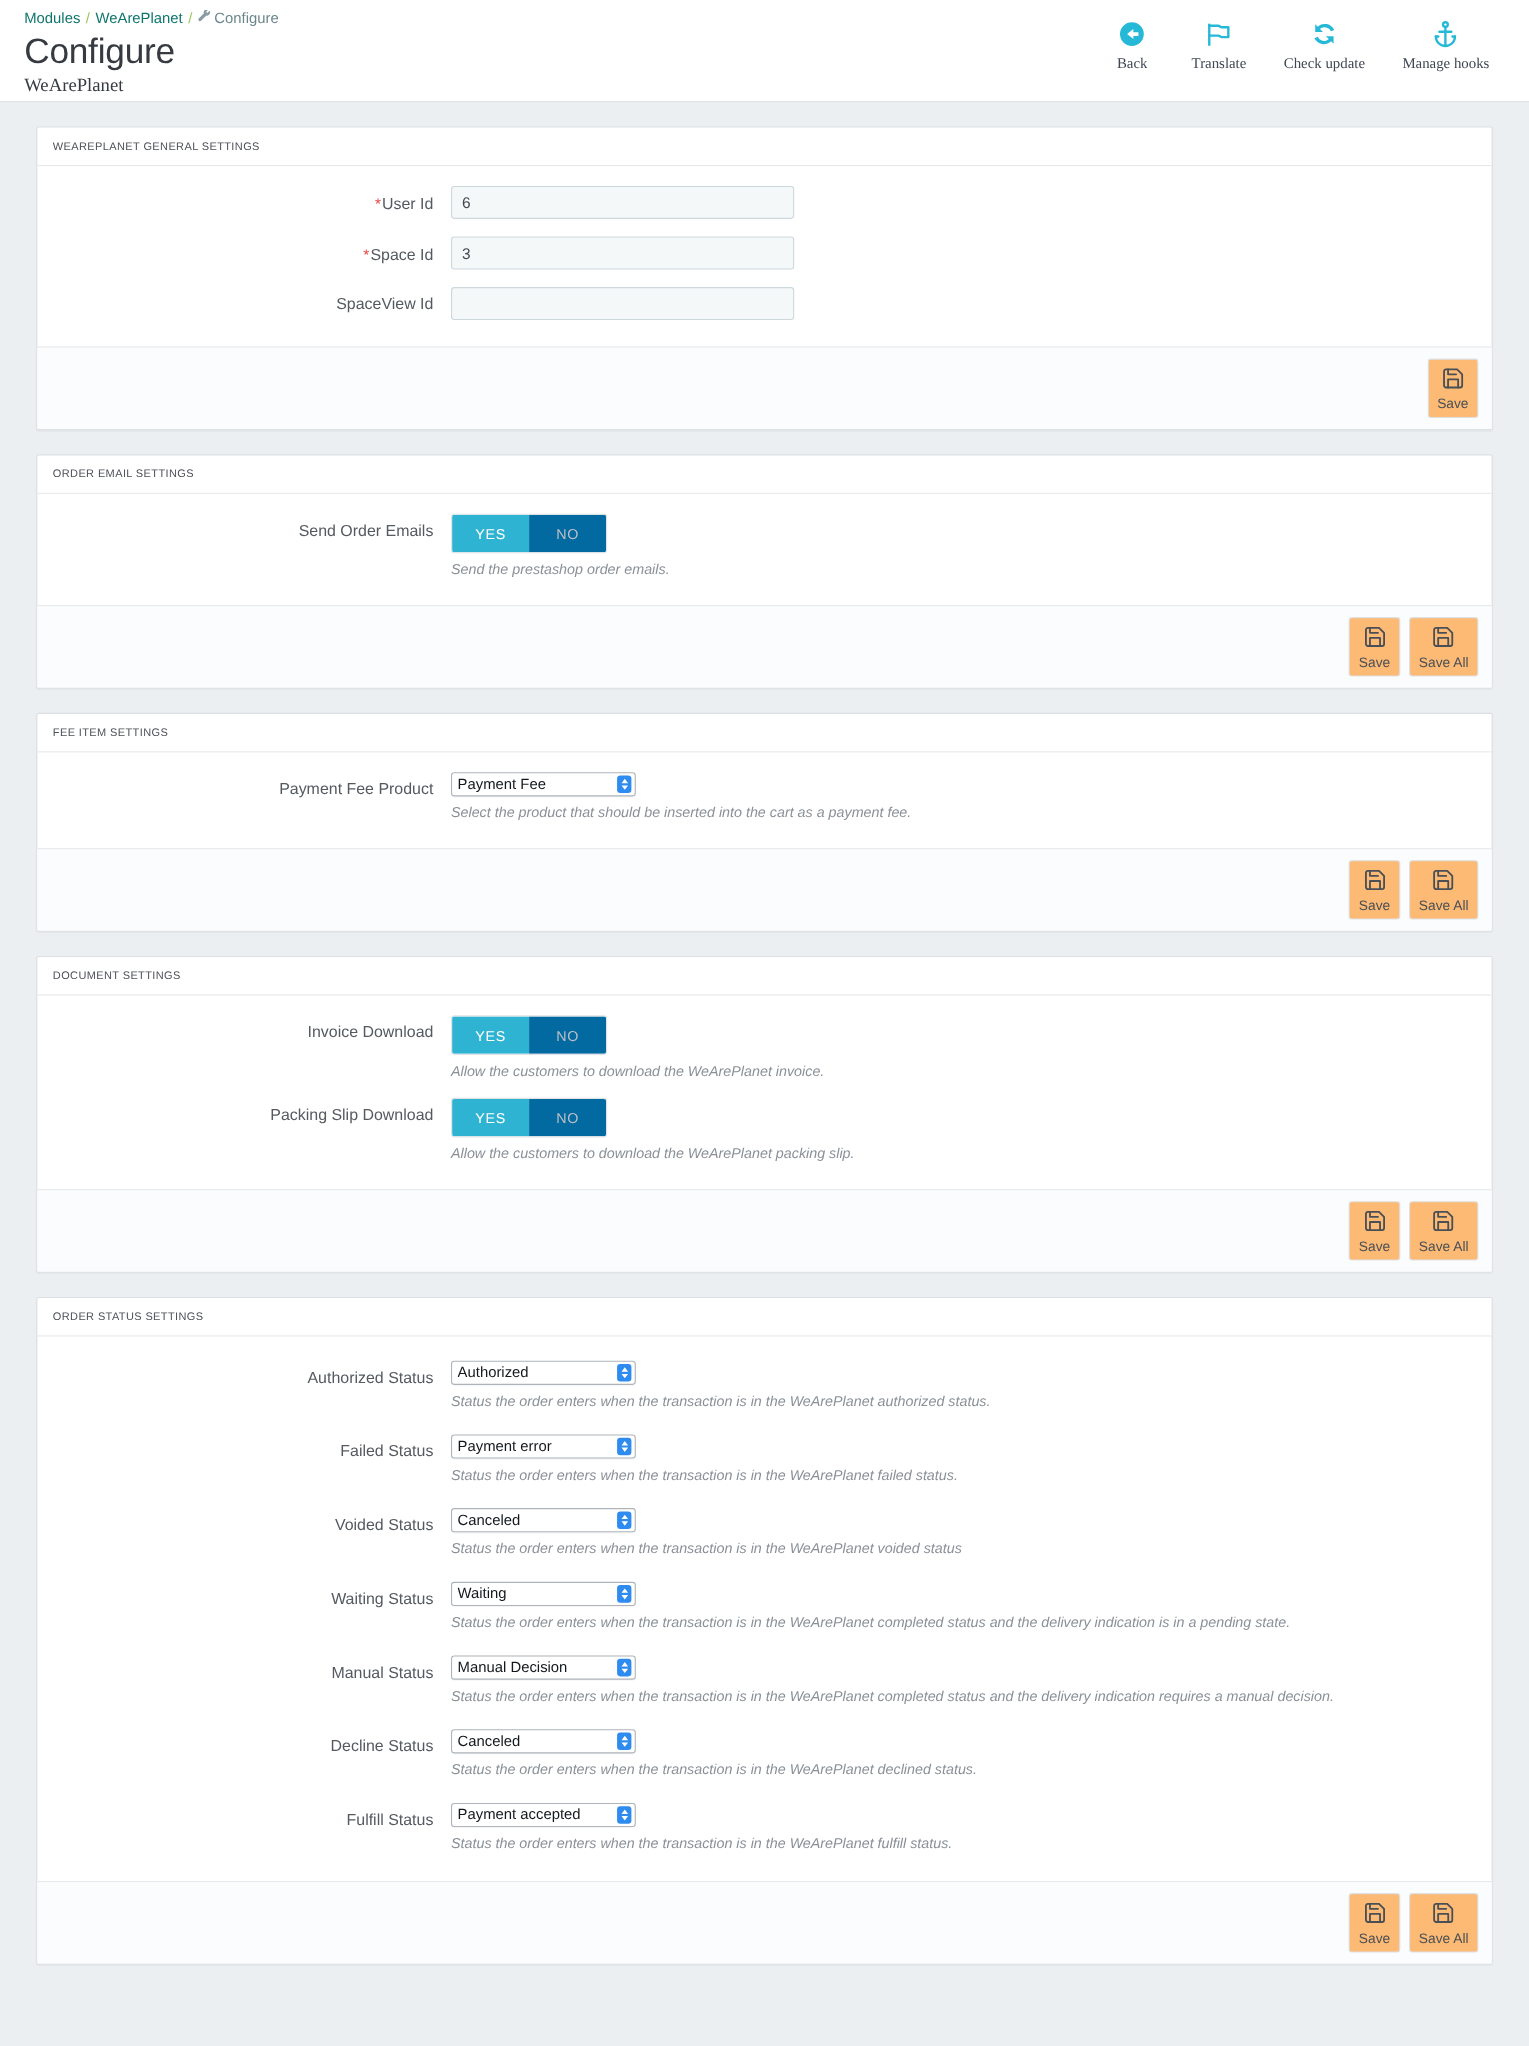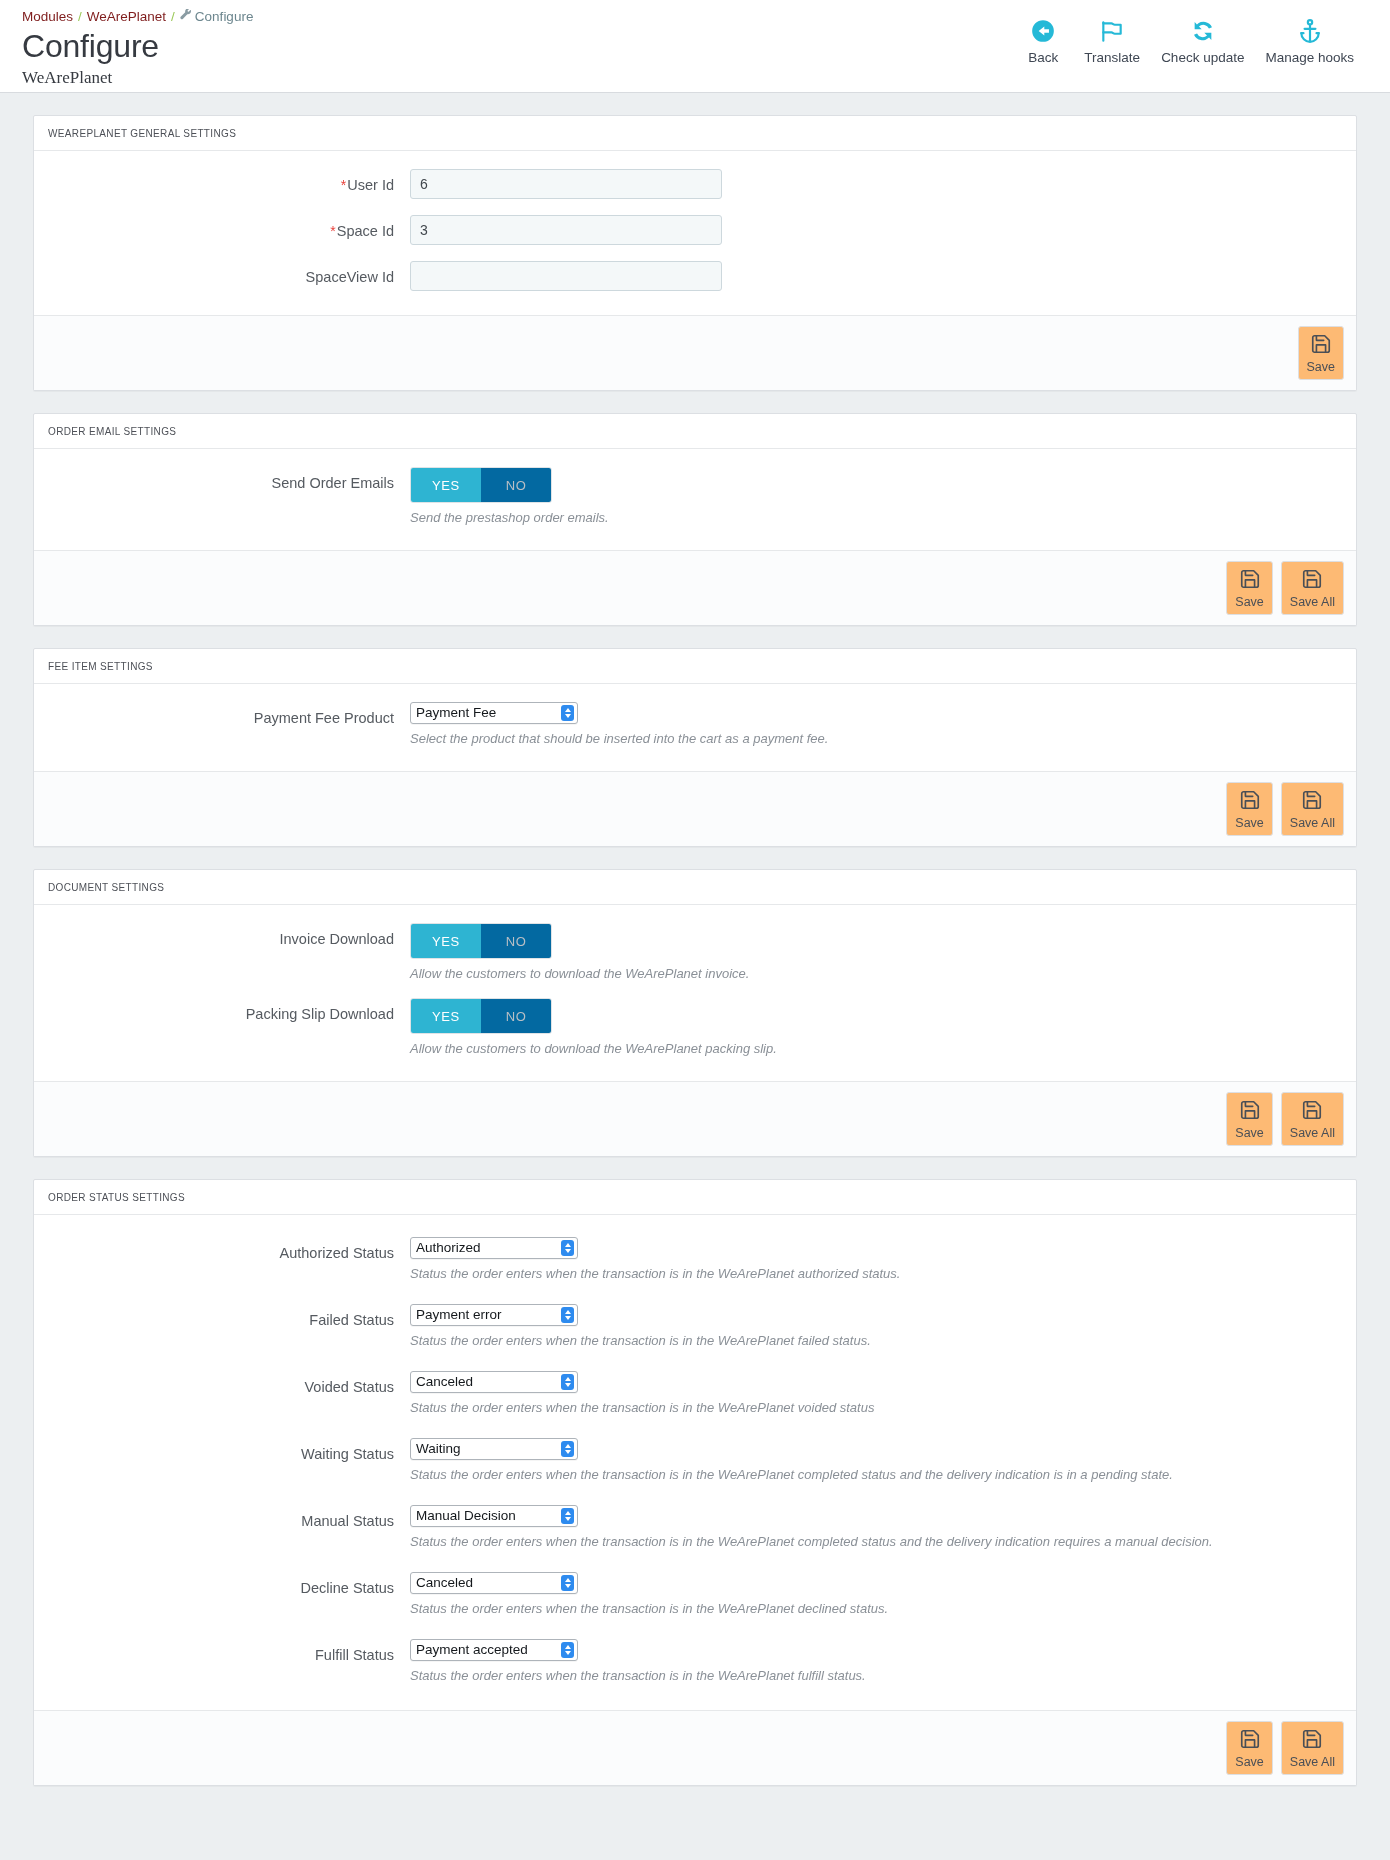--- a/index.html
+++ b/index.html
@@ -29,21 +29,21 @@
   }
   .header-left { padding-top: 2px; }
   .breadcrumb {
     font-size: 13.5px;
     color: #6c868e;
     line-height: 18px;
     margin-bottom: 1px;
     white-space: nowrap;
   }
   .breadcrumb a {
-    color: #7f1d1d;
+    color: #0f766e;
     text-decoration: none;
   }
   .breadcrumb .sep {
     color: #9cc95a;
     margin: 0 5px;
     font-weight: normal;
   }
   .breadcrumb .wrench-icon {
     display: inline-block;
     color: #8a9ca3;
@@ -62,23 +62,24 @@
   .page-subtitle {
     font-family: "Liberation Serif", serif;
     font-size: 17px;
     color: #363a41;
     line-height: 20px;
   }
 
   .header-toolbar {
     display: flex;
     align-items: flex-start;
-    gap: 5px;
+    gap: 18px;
     padding-top: 10px;
     padding-right: 6px;
+    font-family: Liberation Serif, serif;
   }
   .toolbar-btn {
     display: flex;
     flex-direction: column;
     align-items: center;
     justify-content: flex-start;
     min-width: 56px;
     padding: 0 8px;
     cursor: pointer;
     text-decoration: none;

